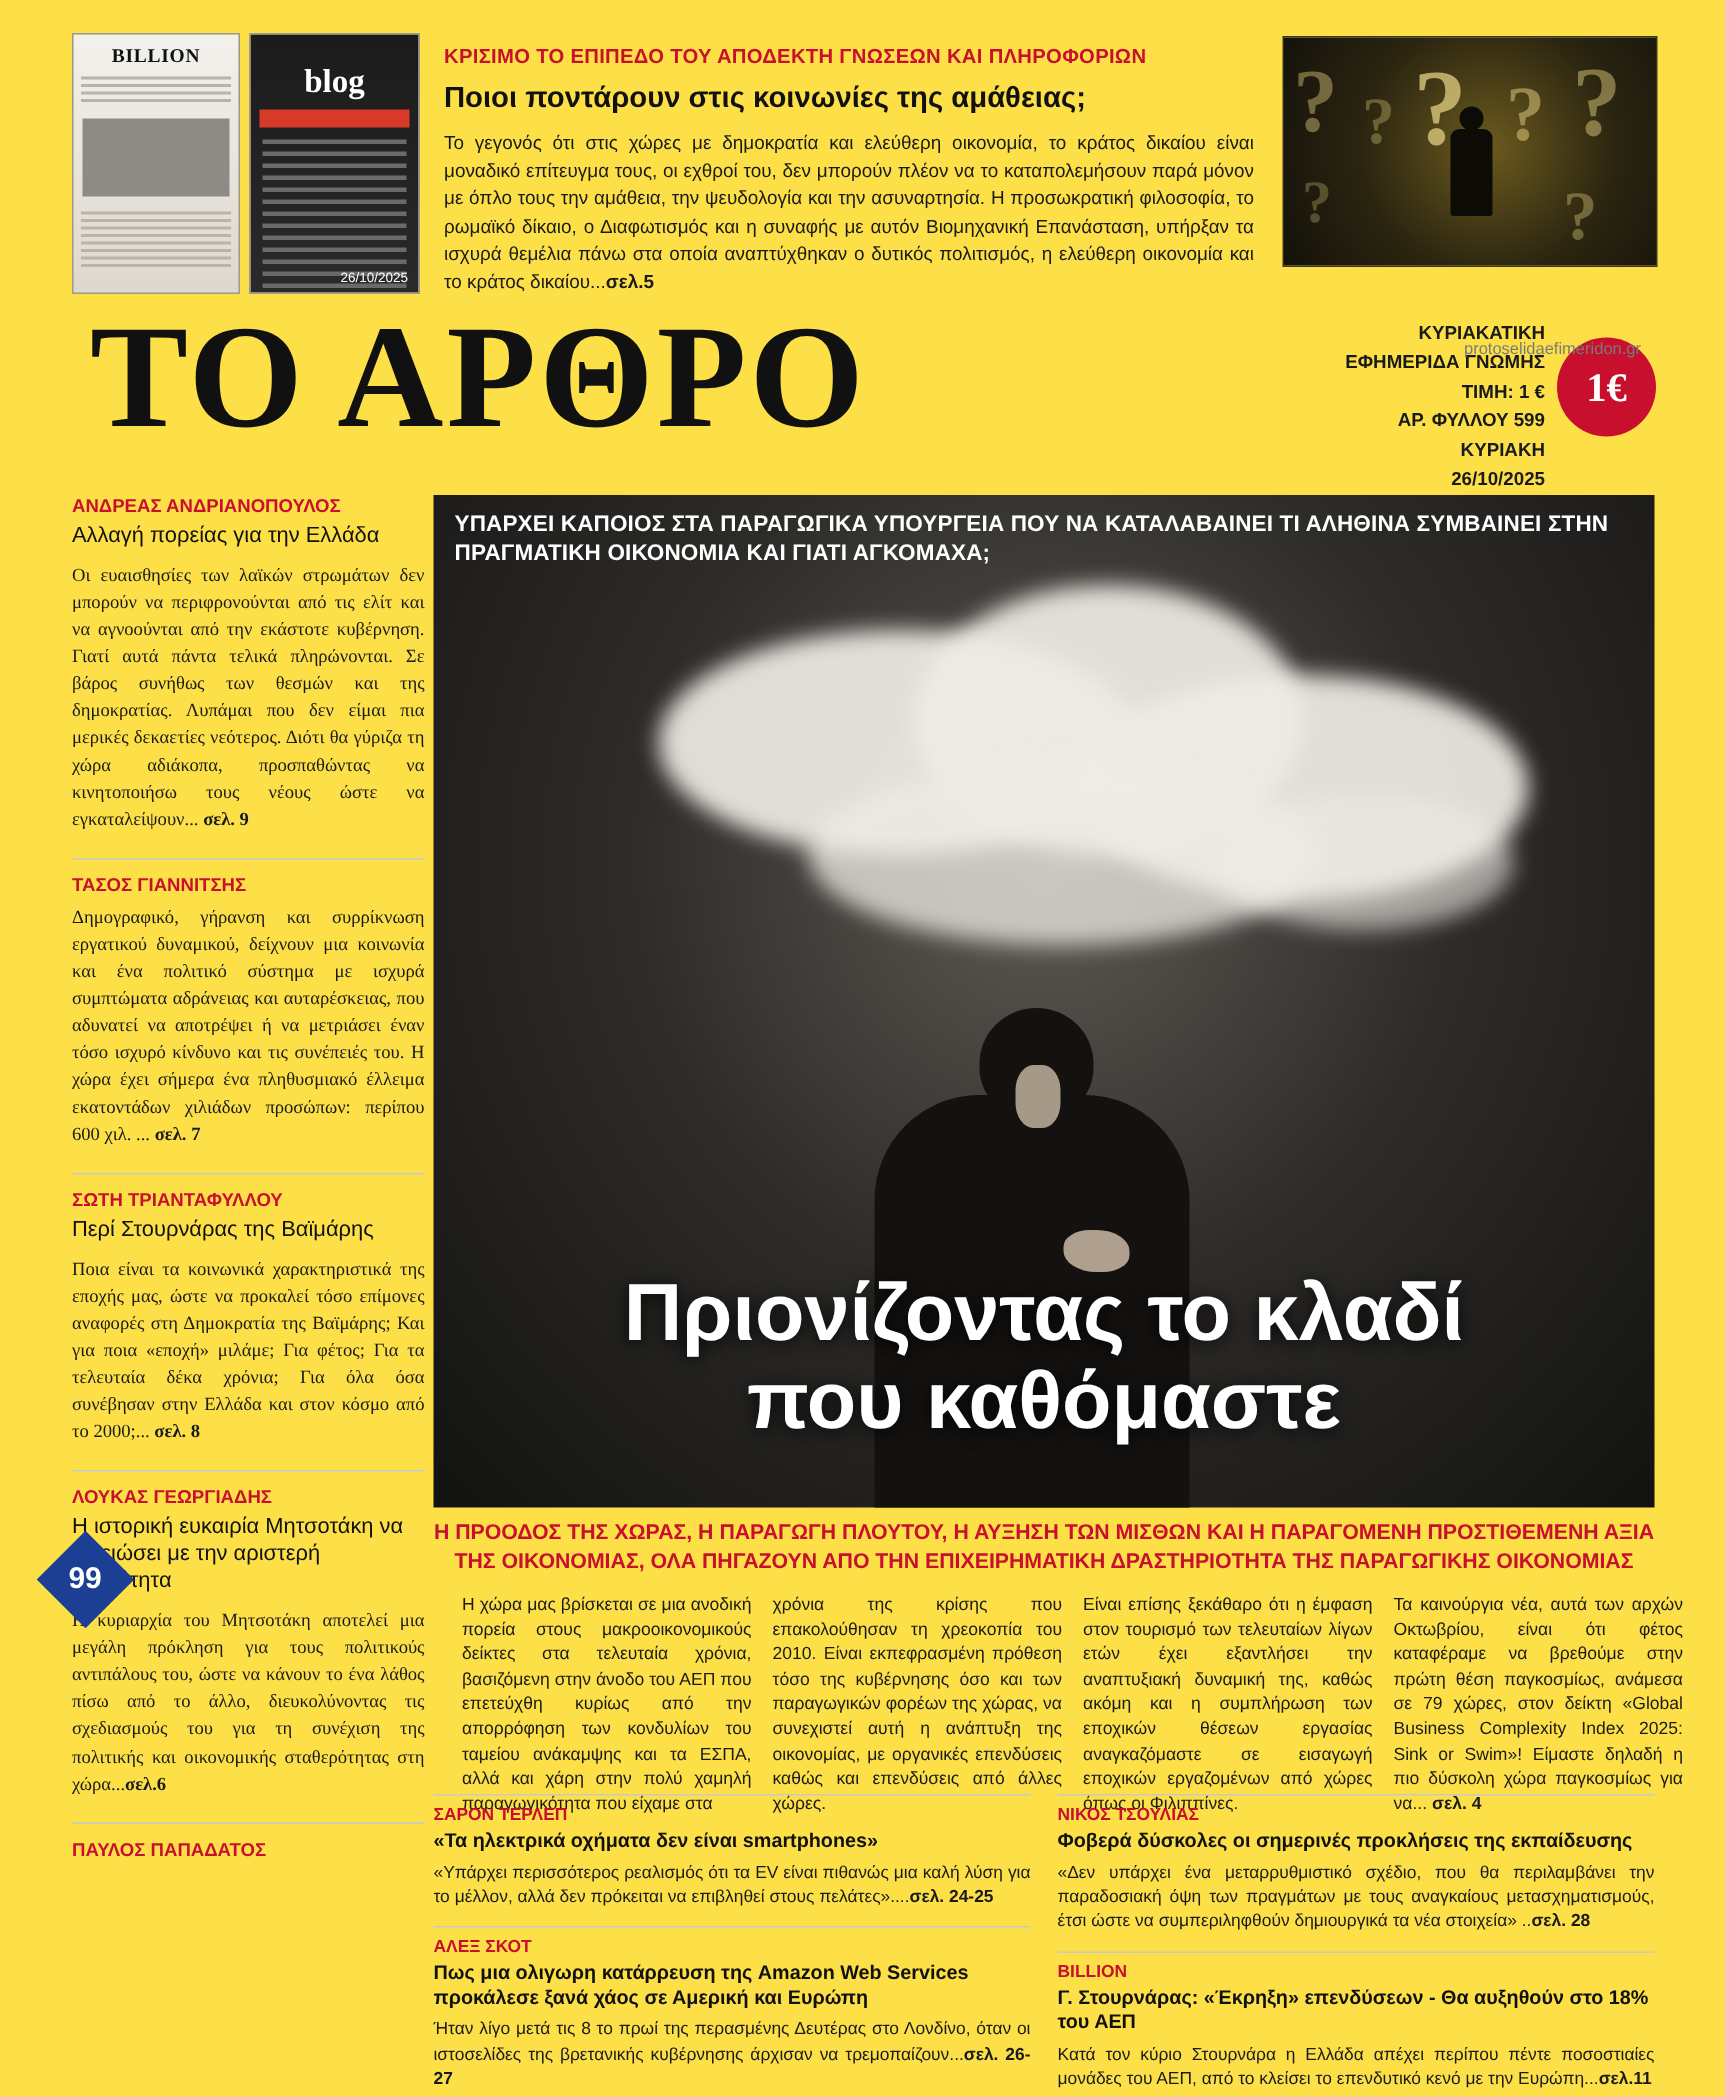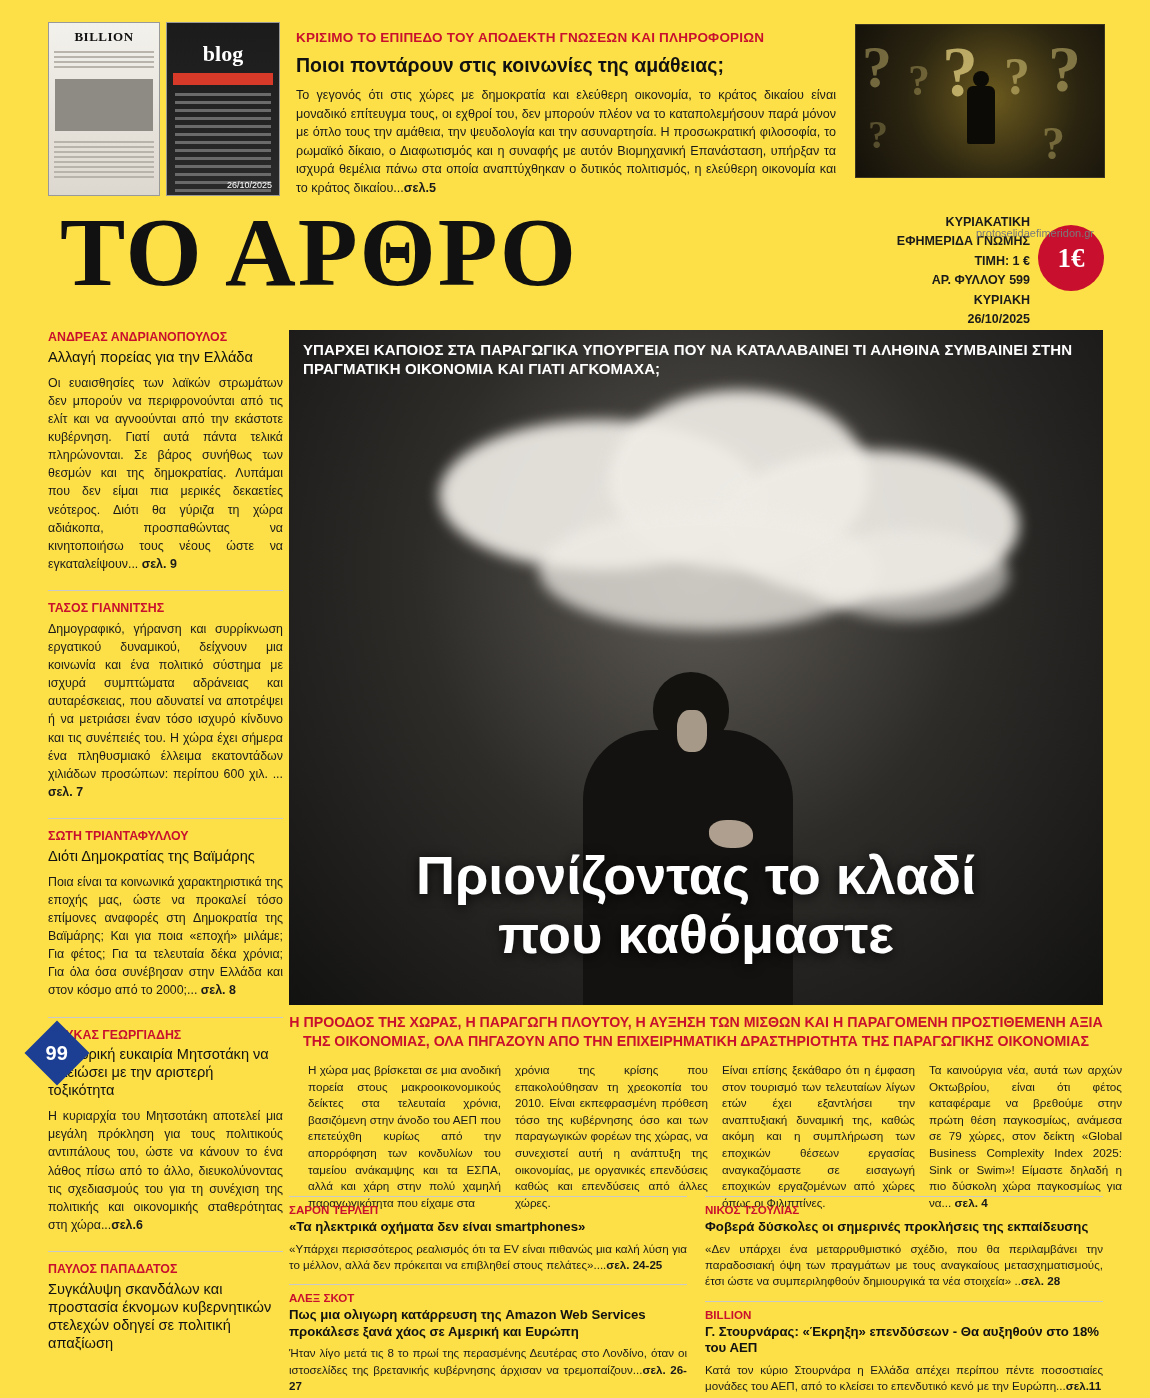--- a/index.html
+++ b/index.html
@@ -41,21 +41,21 @@
   .logo{position:absolute;left:60px;top:6px;font-family:"Liberation Serif",serif;font-weight:bold;font-size:98px;letter-spacing:2px;color:#111;line-height:1;}
   .euro{position:absolute;right:46px;top:28px;width:66px;height:66px;border-radius:50%;background:#c8102e;color:#fff;font-weight:bold;font-size:27px;display:flex;align-items:center;justify-content:center;font-family:"Liberation Serif",serif;}
   .watermark{position:absolute;right:56px;top:30px;font-size:11px;color:#7a7a7a;}
   .mast-block{position:absolute;right:120px;top:16px;text-align:right;font-size:12.5px;font-weight:bold;line-height:1.55;color:#1a1a1a;}
 
   
   .leftcol{position:absolute;left:48px;top:330px;width:235px;}
   .art{margin-bottom:17px;}
   .art .author{color:#c8102e;font-weight:bold;font-size:12.4px;line-height:1.2;margin-bottom:4px;text-transform:uppercase;}
   .art .title{font-weight:normal;font-size:14.6px;line-height:1.23;margin-bottom:7px;color:#111;}
-  .art .txt{font-size:12.4px;line-height:1.46;text-align:justify;color:#1a1a1a;}
+  .art .txt{font-size:12.4px;line-height:1.46;text-align:justify;color:#1a1a1a;font-family:Liberation Serif, serif;}
   .art .txt b{font-weight:bold;}
   .rule{height:1px;background:#c9c9c9;margin:9px 0 10px;}
 
   .ribbon{position:absolute;left:-14px;top:700px;width:46px;height:46px;background:#1c3f94;color:#fff;font-weight:bold;font-size:20px;display:flex;align-items:center;justify-content:center;transform:rotate(45deg);}
   .ribbon span{transform:rotate(-45deg);}
 
   
   .hero{position:absolute;left:289px;top:330px;width:814px;height:675px;background:
      radial-gradient(ellipse at 50% 36%, #5e5b55 0%, #2e2c29 48%, #121211 100%);
      overflow:hidden;}
@@ -181,35 +181,34 @@
     <div class="rule"></div>
 
     <div class="art">
       <div class="author">ΤΑΣΟΣ ΓΙΑΝΝΙΤΣΗΣ</div>
       <div class="txt"><span>Δημογραφικό, γήρανση και συρρίκνωση εργατικού δυναμικού, δείχνουν μια κοινωνία και ένα πολιτικό σύστημα με ισχυρά συμπτώματα αδράνειας και αυταρέσκειας, που αδυνατεί να αποτρέψει ή να μετριάσει έναν τόσο ισχυρό κίνδυνο και τις συνέπειές του. Η χώρα έχει σήμερα ένα πληθυσμιακό έλλειμα εκατοντάδων χιλιάδων προσώπων: περίπου 600 χιλ. ...</span> <b>σελ. 7</b></div>
     </div>
     <div class="rule"></div>
 
     <div class="art">
       <div class="author">ΣΩΤΗ ΤΡΙΑΝΤΑΦΥΛΛΟΥ</div>
-      <div class="title">Διότι Δημοκρατίας της Βαϊμάρης</div>
+      <div class="title">Περί Στουρνάρας της Βαϊμάρης</div>
       <div class="txt"><span>Ποια είναι τα κοινωνικά χαρακτηριστικά της εποχής μας, ώστε να προκαλεί τόσο επίμονες αναφορές στη Δημοκρατία της Βαϊμάρης; Και για ποια «εποχή» μιλάμε; Για φέτος; Για τα τελευταία δέκα χρόνια; Για όλα όσα συνέβησαν στην Ελλάδα και στον κόσμο από το 2000;...</span> <b>σελ. 8</b></div>
     </div>
     <div class="rule"></div>
 
     <div class="art">
       <div class="author">ΛΟΥΚΑΣ ΓΕΩΡΓΙΑΔΗΣ</div>
       <div class="title">Η ιστορική ευκαιρία Μητσοτάκη να τελειώσει με την αριστερή τοξικότητα</div>
       <div class="txt"><span>Η κυριαρχία του Μητσοτάκη αποτελεί μια μεγάλη πρόκληση για τους πολιτικούς αντιπάλους του, ώστε να κάνουν το ένα λάθος πίσω από το άλλο, διευκολύνοντας τις σχεδιασμούς του για τη συνέχιση της πολιτικής και οικονομικής σταθερότητας στη χώρα...</span><b>σελ.6</b></div>
     </div>
     <div class="rule"></div>
 
     <div class="art">
       <div class="author">ΠΑΥΛΟΣ ΠΑΠΑΔΑΤΟΣ</div>
-      <div class="title">Συγκάλυψη σκανδάλων και προστασία έκνομων κυβερνητικών στελεχών οδηγεί σε πολιτική απαξίωση</div>
 
     </div>
 
     <div class="ribbon">
         <span>99</span>
       </div>
   </div>
 
   <div class="hero">
     <div class="cloud" style="left:150px;top:90px;width:320px;height:150px;"></div>

